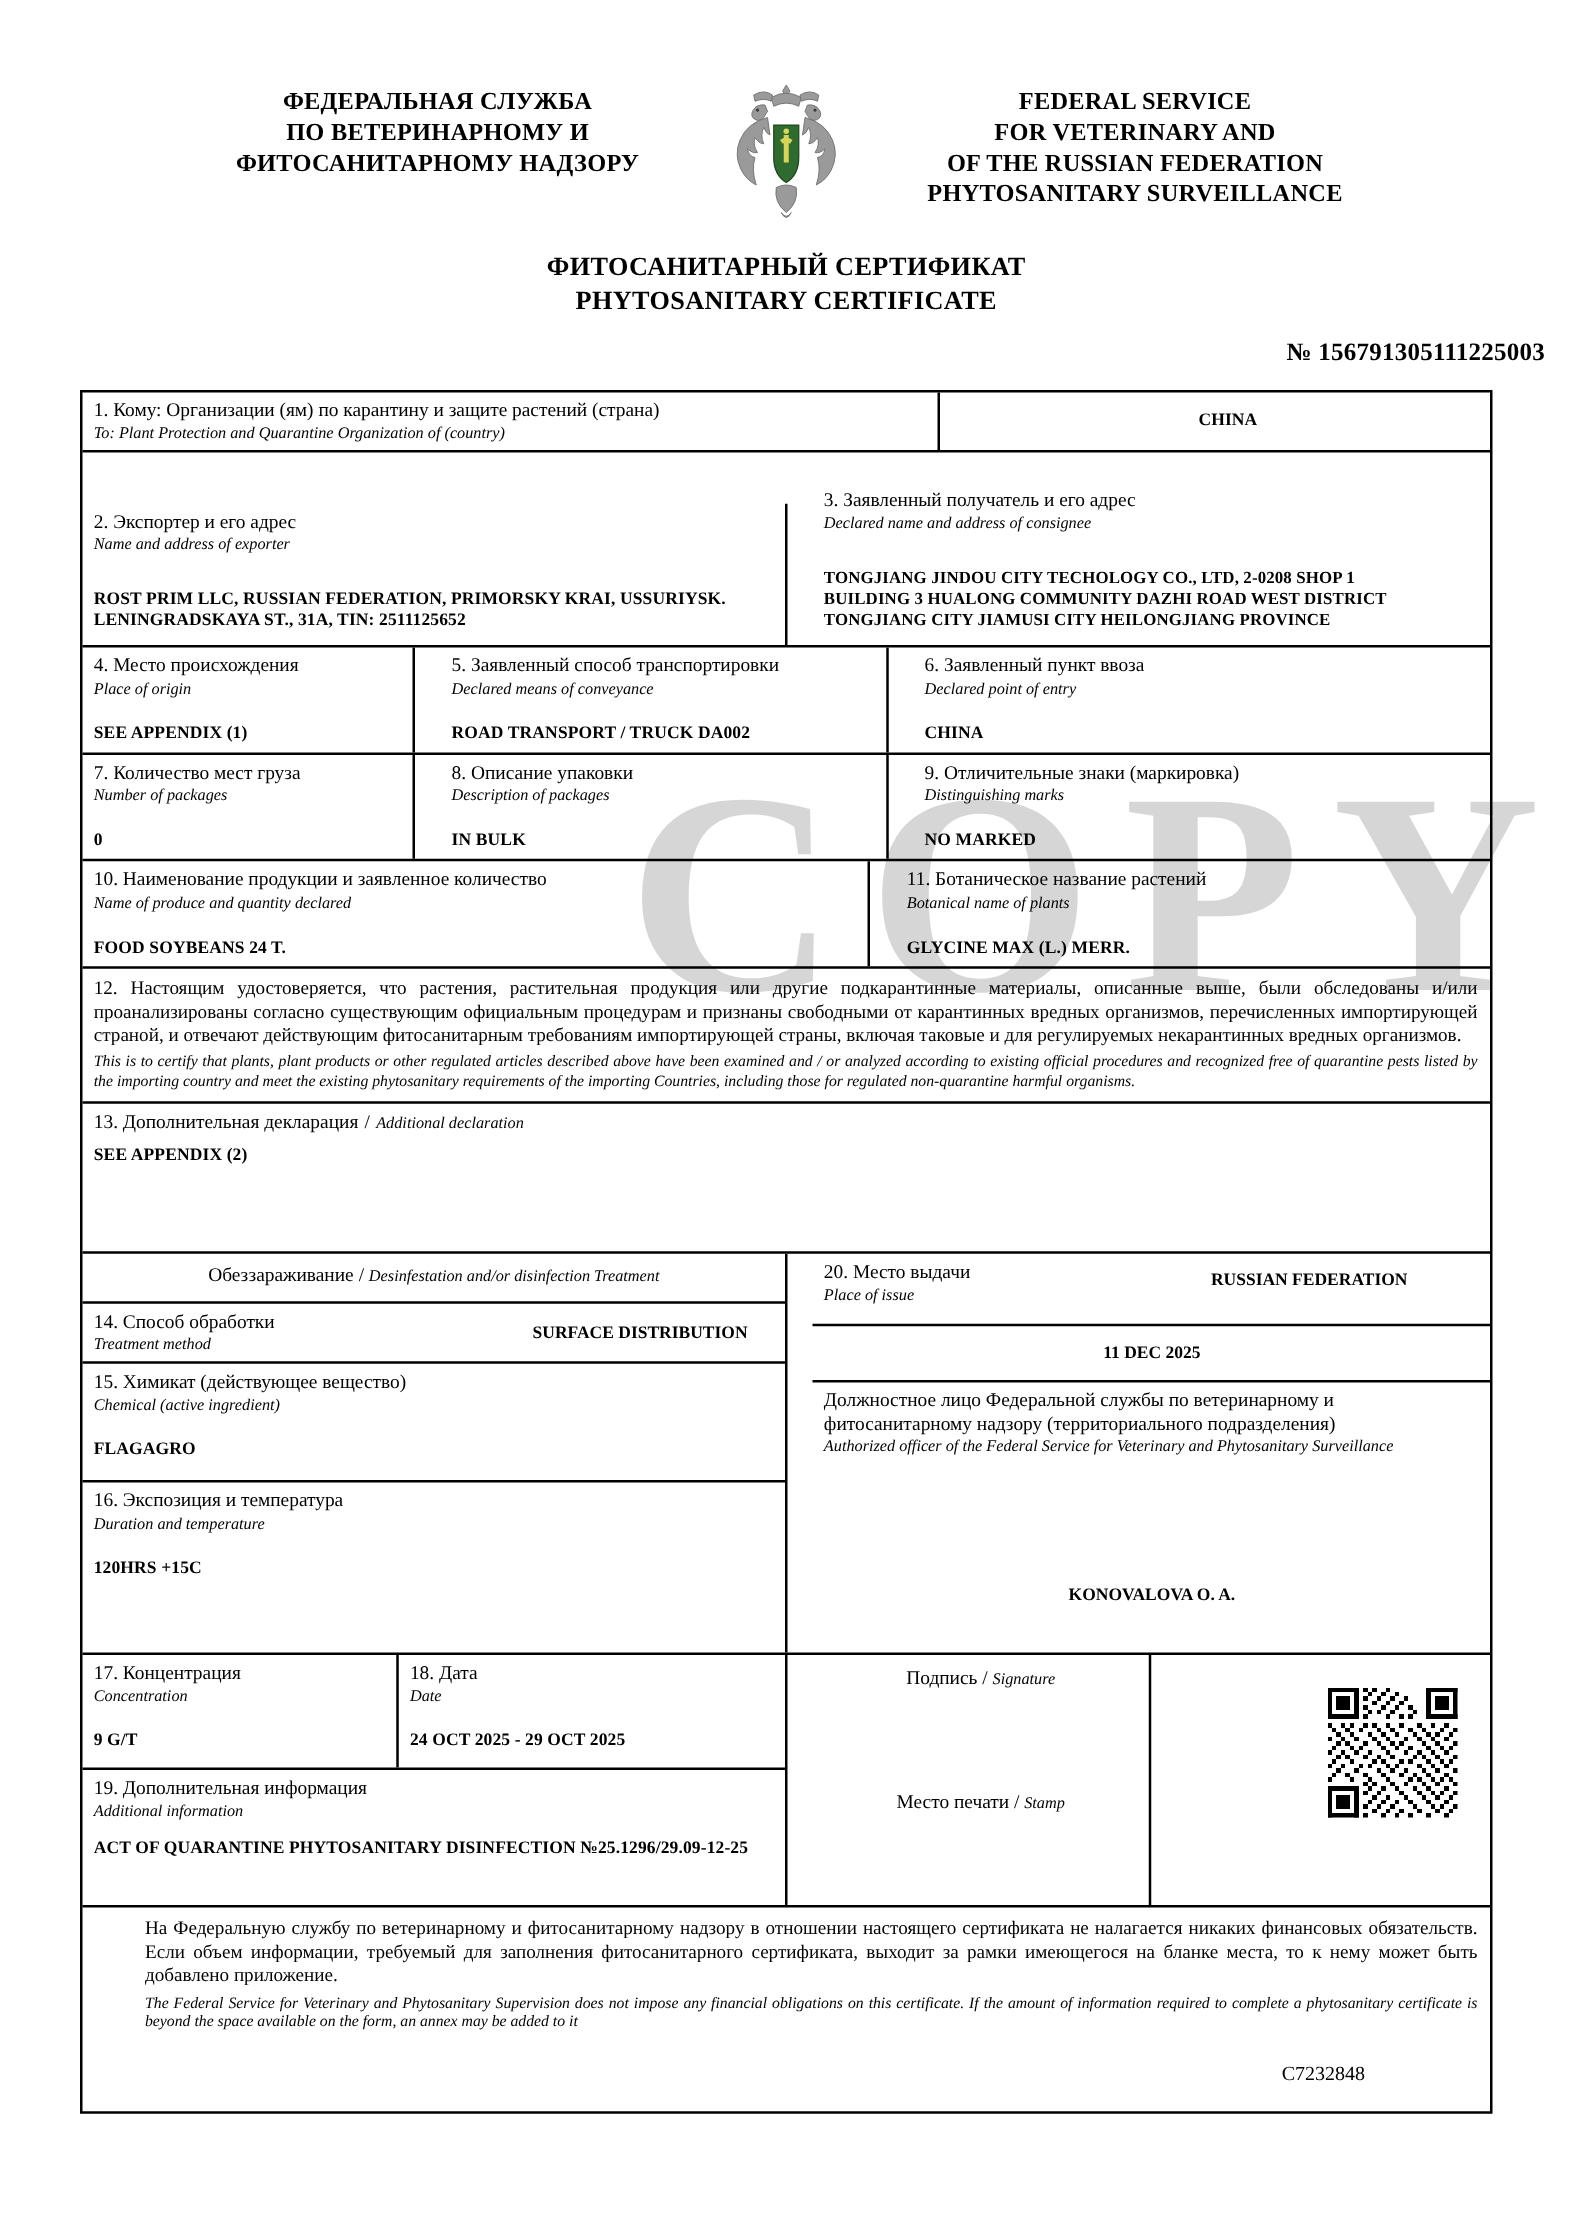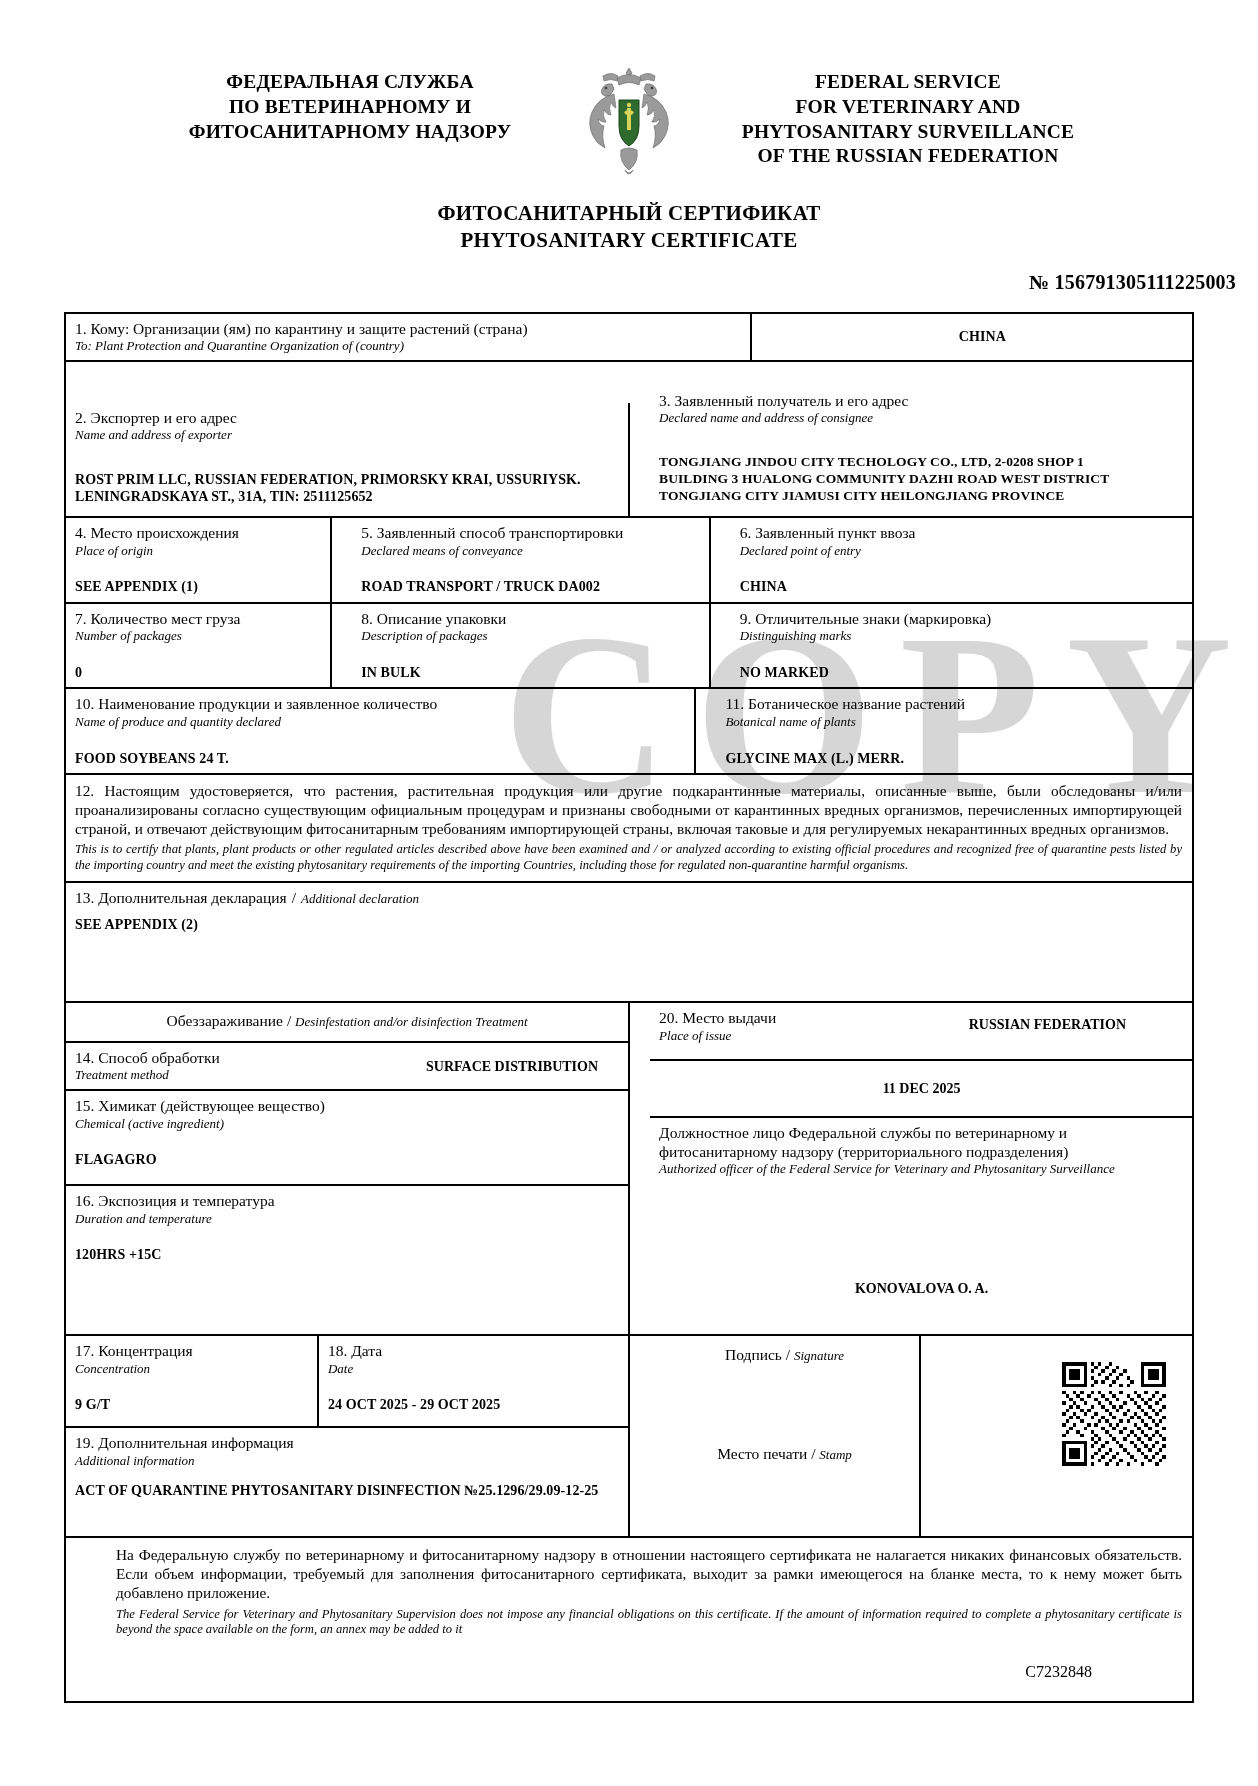--- a/index.html
+++ b/index.html
@@ -306,22 +306,22 @@
         <path d="M38 36 h20 v26 q0 14 -10 20 q-10 -6 -10 -20z" fill="#2f6b2f" stroke="#1d471d" stroke-width="1"></path>
         <path d="M46 44 h4 v22 h-4z" fill="#d8d45a"></path>
         <path d="M43 48 q5 -4 10 0 l-2 3 q-3 -2 -6 0z" fill="#d8d45a"></path>
         <circle cx="48" cy="41" r="2.2" fill="#d8d45a"></circle>
       </svg>
     </div>
 
     <div class="hdr-col right">
       <div>FEDERAL SERVICE</div>
       <div>FOR VETERINARY AND</div>
+      <div>OF THE RUSSIAN FEDERATION</div>
       <div>PHYTOSANITARY SURVEILLANCE</div>
-      <div>OF THE RUSSIAN FEDERATION</div>
     </div>
   </div>
 
   <div class="title-block">
     <div>ФИТОСАНИТАРНЫЙ СЕРТИФИКАТ</div>
     <div>PHYTOSANITARY CERTIFICATE</div>
   </div>
 
   <div class="cert-no">№ 156791305111225003</div>
 
@@ -473,21 +473,21 @@
         <div class="sub-row" style="height:58px;">
           <div class="issue-top">
             <div>
               <div class="lbl-ru">20. Место выдачи</div>
               <div class="lbl-en">Place of issue</div>
             </div>
             <div class="place-val">RUSSIAN FEDERATION</div>
           </div>
         </div>
 
-        <div class="sub-row" style="height:57px; display:flex; align-items:center; justify-content:center;">
+        <div class="sub-row" style="height:45px; display:flex; align-items:center; justify-content:center;">
           <div class="centered-val">11 DEC 2025</div>
         </div>
 
         <div class="sub-row last" style="height:216px;">
           <div class="lbl-ru">Должностное лицо Федеральной службы по ветеринарному и</div>
           <div class="lbl-ru">фитосанитарному надзору (территориального подразделения)</div>
           <div class="lbl-en">Authorized officer of the Federal Service for Veterinary and Phytosanitary Surveillance</div>
           <div style="height:104px;"></div>
           <div class="centered-val">KONOVALOVA O. A.</div>
         </div>

